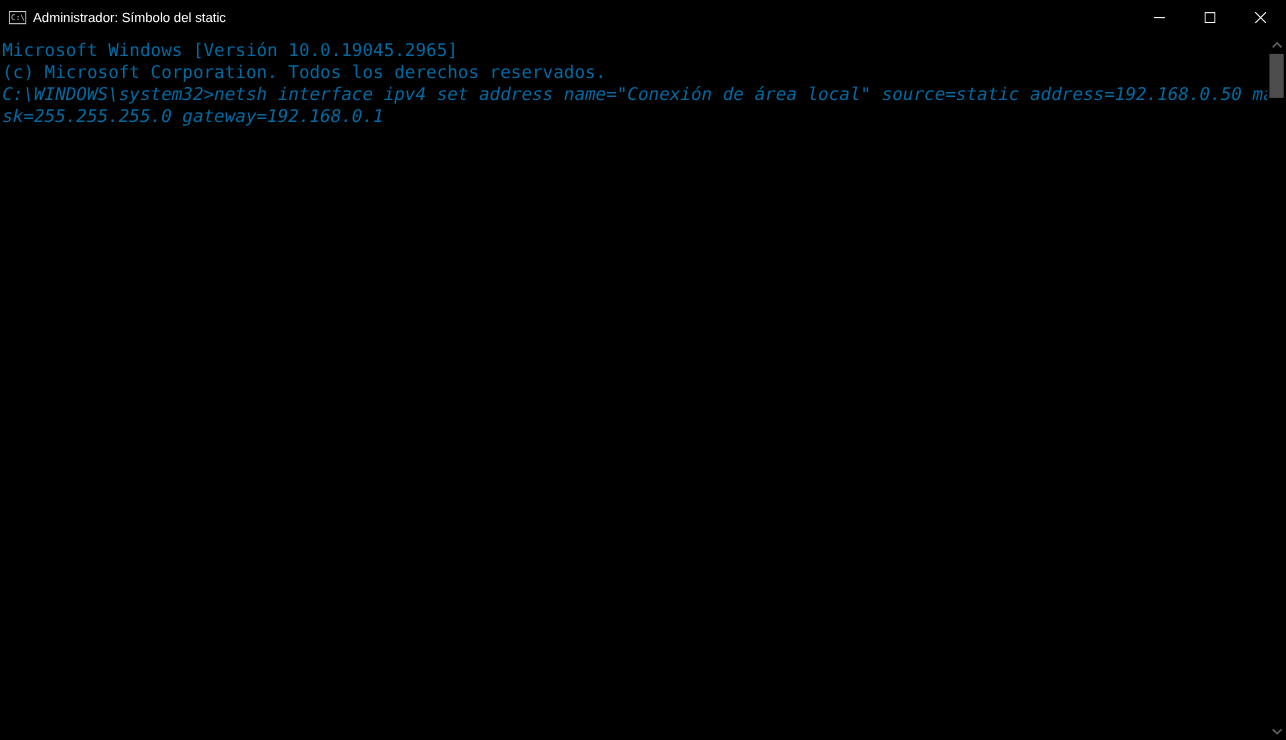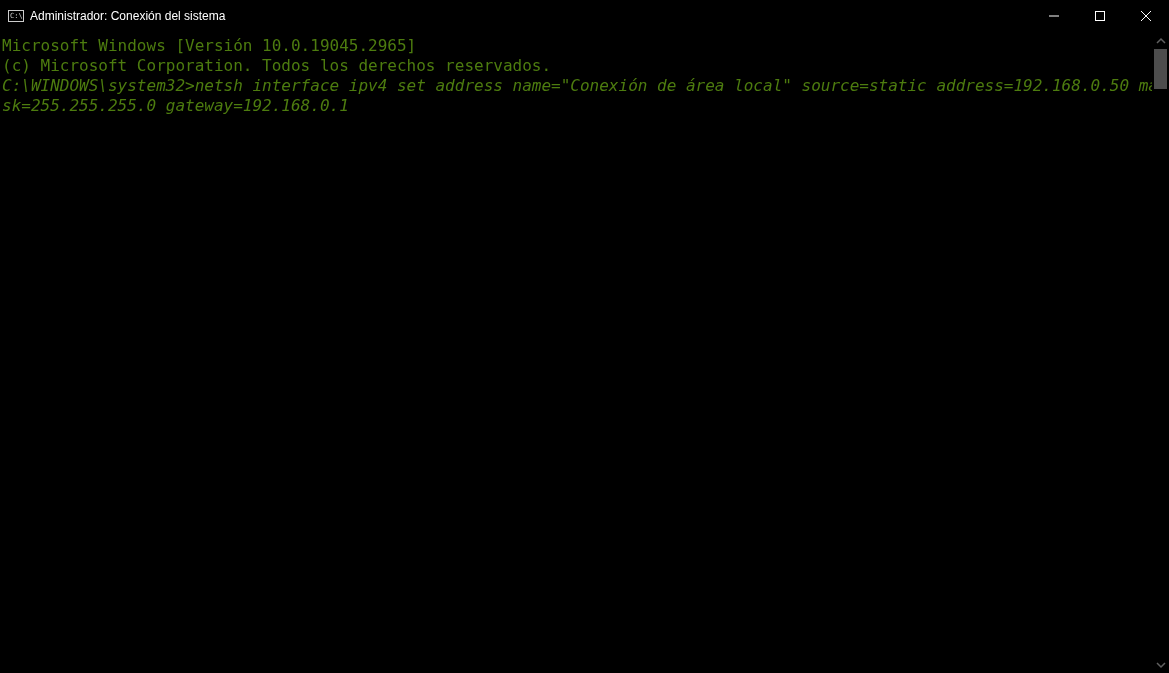--- a/index.html
+++ b/index.html
@@ -26,21 +26,21 @@
     .titlebar-btn {
       width: 46px; height: 100%;
       display: flex; align-items: center; justify-content: center;
       color: #fff;
     }
     .titlebar-btn svg { width: 10px; height: 10px; stroke: #fff; stroke-width: 1; fill: none; }
     .client {
       position: relative;
       flex: 1 1 auto;
       background: #000;
-      color: #4d7c0f;
+      color: #0369a1;
       font-family: Consolas, "Lucida Console", monospace;
       font-size: 16px;
       line-height: 20px;
       padding: 4px 2px;
       white-space: pre-wrap;
       word-break: break-all;
       overflow: hidden;
     }
     .scrollbar {
       position: absolute;
@@ -71,21 +71,21 @@
 
 <div class="window">
 
   <div class="titlebar">
     <span class="titlebar-icon">
       <svg viewBox="0 0 16 16" width="16" height="16">
         <rect x="0.5" y="2.5" width="15" height="11" fill="#000" stroke="#ccc"></rect>
         <text x="2" y="10" font-size="7" font-family="Consolas,monospace" fill="#ccc">C:\</text>
       </svg>
     </span>
-    <span class="titlebar-title">Administrador: Conexión del sistema</span>
+    <span class="titlebar-title">Administrador: Símbolo del static</span>
     <span class="titlebar-spacer"></span>
     <div class="titlebar-controls">
       <div class="titlebar-btn" title="Minimize">
         <svg viewBox="0 0 10 10">
             <line x1="0" y1="5" x2="10" y2="5"></line>
           </svg>
       </div>
       <div class="titlebar-btn" title="Maximize">
         <svg viewBox="0 0 10 10">
             <rect x="0.5" y="0.5" width="9" height="9"></rect>

